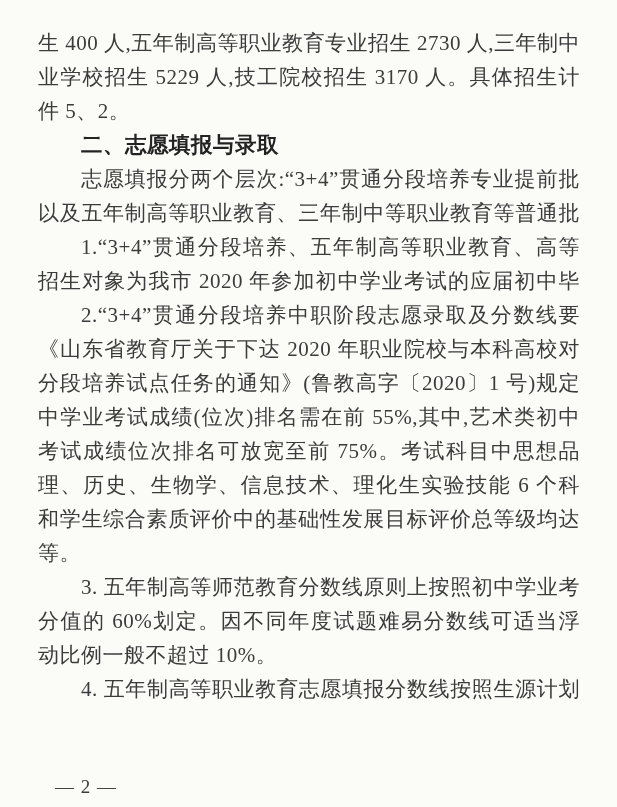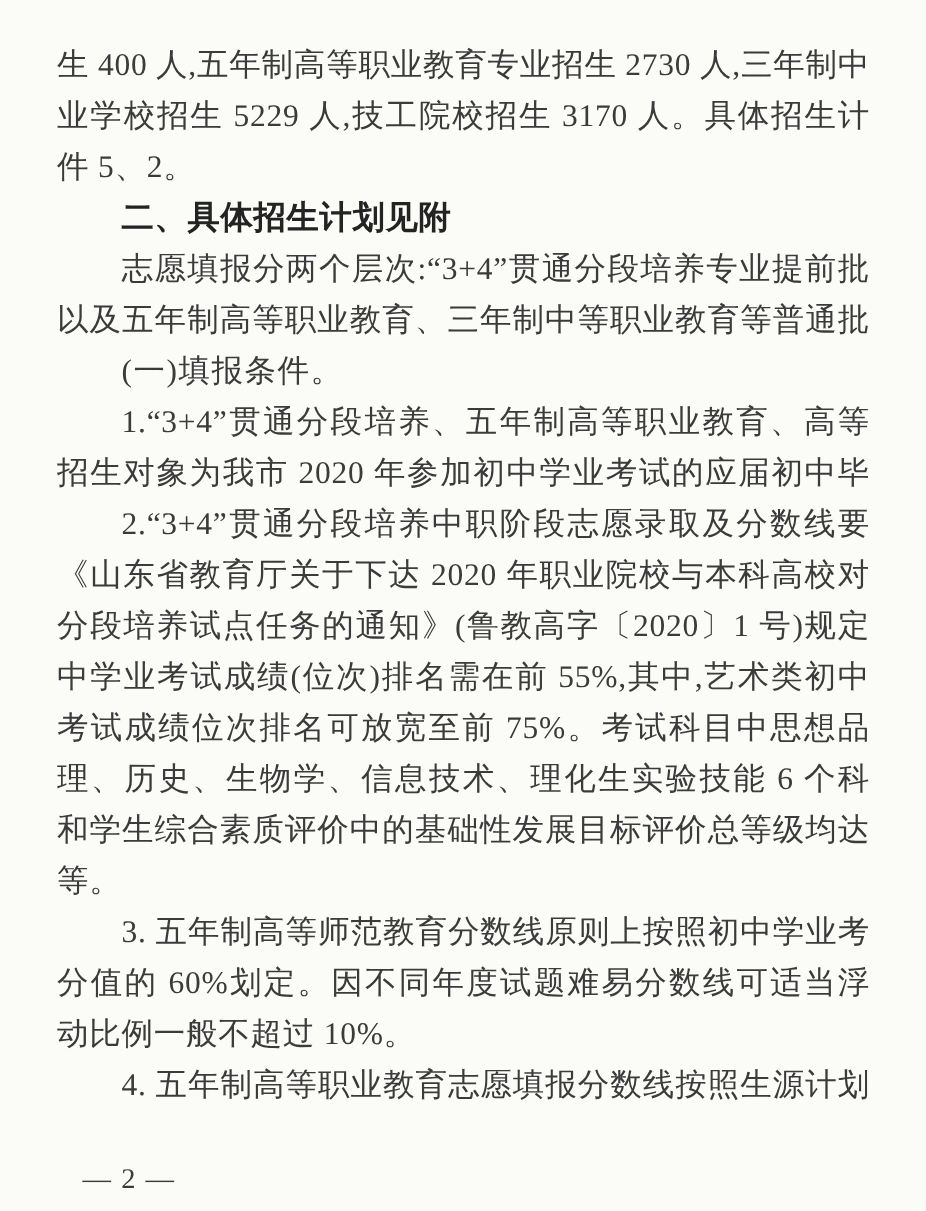--- a/index.html
+++ b/index.html
@@ -48,24 +48,23 @@
     color: var(--ink, #3b3b3b);
   }
 </style>
 </head>
 <body>
 
 <main class="page">
   <div class="line j">生 400 人,五年制高等职业教育专业招生 2730 人,三年制中等职</div>
   <div class="line j">业学校招生 5229 人,技工院校招生 3170 人。具体招生计划见附</div>
   <div class="line">件 5、2。</div>
-  <div class="line heading indent">二、具体招生计划见附</div>
+  <div class="line heading indent">二、志愿填报与录取</div>
   <div class="line j indent">志愿填报分两个层次:“3+4”贯通分段培养专业提前批志愿</div>
   <div class="line j">以及五年制高等职业教育、三年制中等职业教育等普通批志愿。</div>
-  <div class="line kaiti indent">(一)填报条件。</div>
   <div class="line j indent">1.“3+4”贯通分段培养、五年制高等职业教育、高等师范教育</div>
   <div class="line j">招生对象为我市 2020 年参加初中学业考试的应届初中毕业生。</div>
   <div class="line j indent">2.“3+4”贯通分段培养中职阶段志愿录取及分数线要求按照</div>
   <div class="line j">《山东省教育厅关于下达 2020 年职业院校与本科高校对口贯通</div>
   <div class="line j">分段培养试点任务的通知》(鲁教高字〔2020〕1 号)规定执行,初</div>
   <div class="line j">中学业考试成绩(位次)排名需在前 55%,其中,艺术类初中学业</div>
   <div class="line j">考试成绩位次排名可放宽至前 75%。考试科目中思想品德、地</div>
   <div class="line j">理、历史、生物学、信息技术、理化生实验技能 6 个科目、考查科目</div>
   <div class="line j">和学生综合素质评价中的基础性发展目标评价总等级均达到 C</div>
   <div class="line">等。</div>

